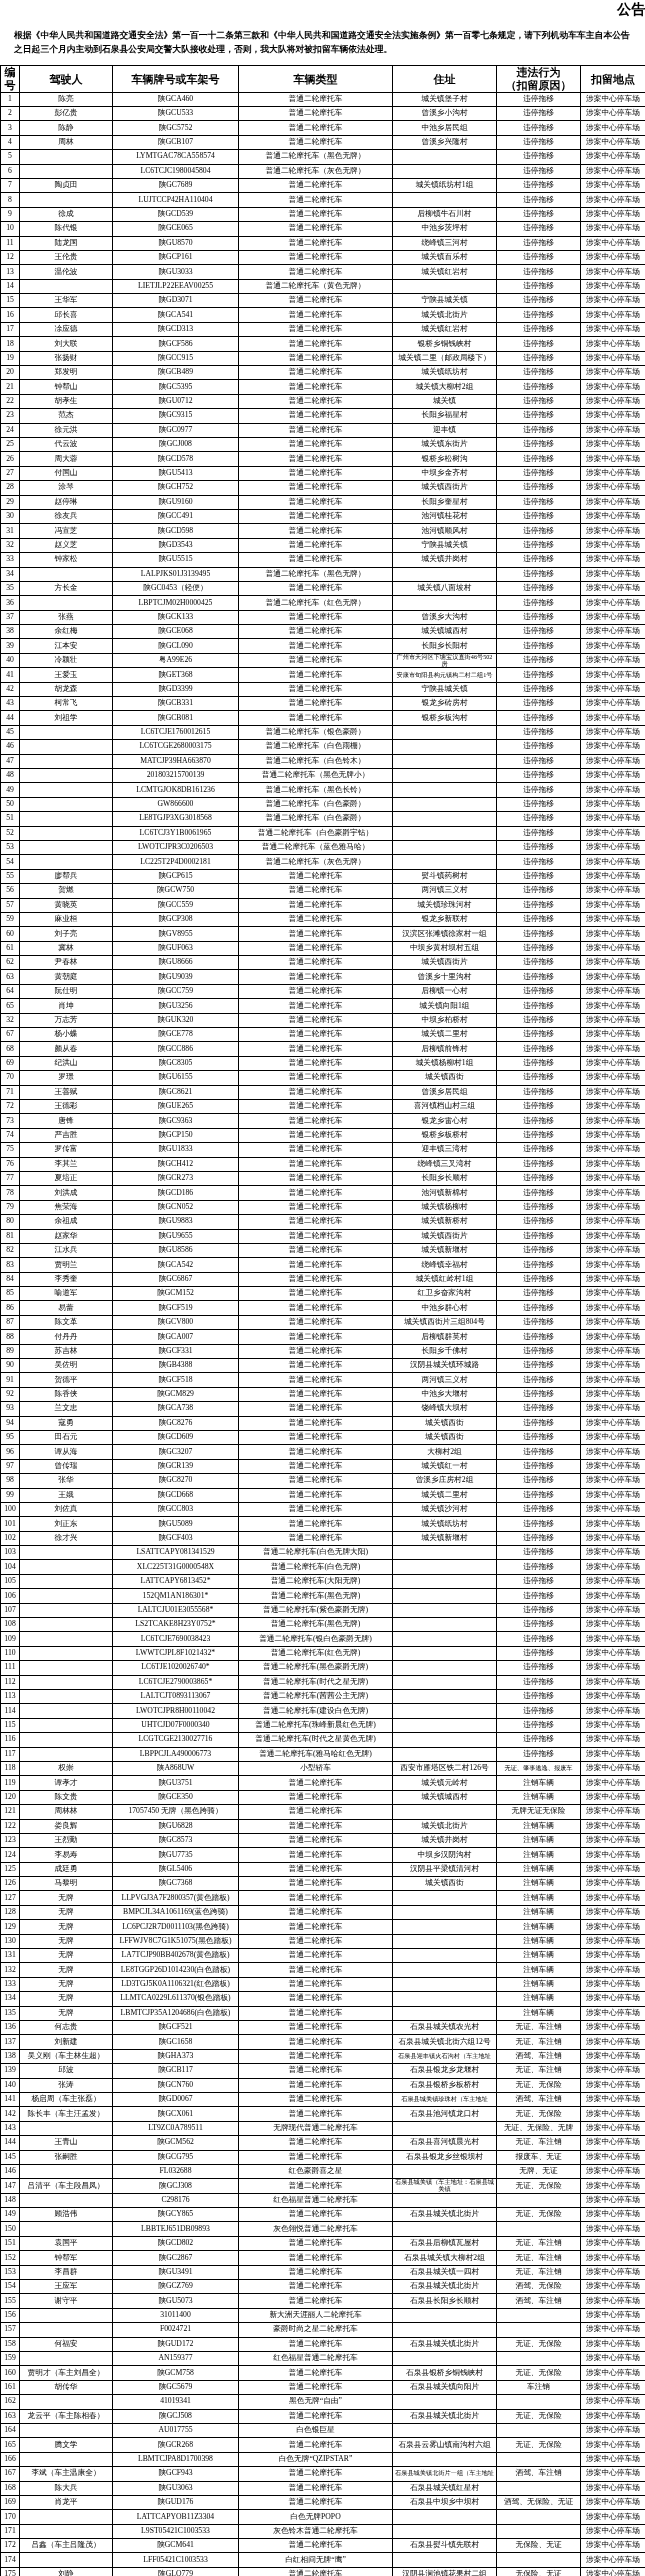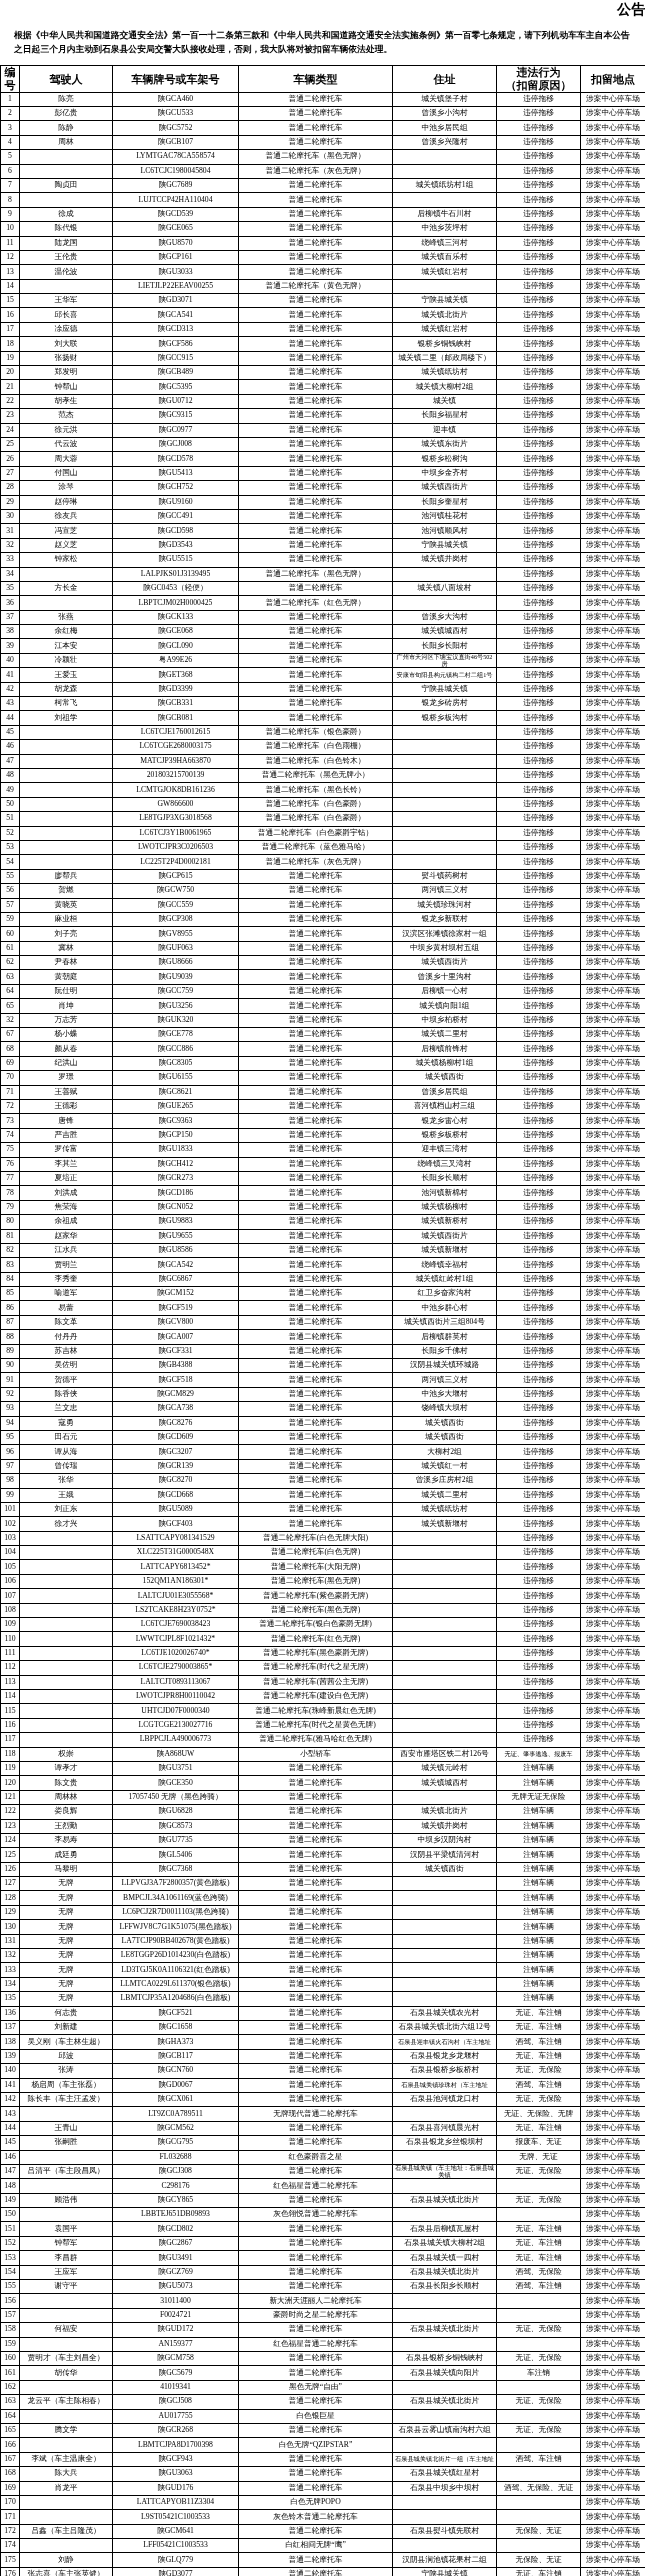--- a/index.html
+++ b/index.html
@@ -923,20 +923,29 @@
         <tr>
           <td>99</td>
           <td>王娥</td>
           <td>陕GCD668</td>
           <td>普通二轮摩托车</td>
           <td>城关镇二里村</td>
           <td>违停拖移</td>
           <td>涉案中心停车场</td>
         </tr>
         <tr>
+          <td>100</td>
+          <td>刘佐真</td>
+          <td>陕GCC803</td>
+          <td>普通二轮摩托车</td>
+          <td>城关镇沙河村</td>
+          <td>违停拖移</td>
+          <td>涉案中心停车场</td>
+        </tr>
+        <tr>
           <td>101</td>
           <td>刘正东</td>
           <td>陕GU5089</td>
           <td>普通二轮摩托车</td>
           <td>城关镇纸坊村</td>
           <td>违停拖移</td>
           <td>涉案中心停车场</td>
         </tr>
         <tr>
           <td>102</td>

